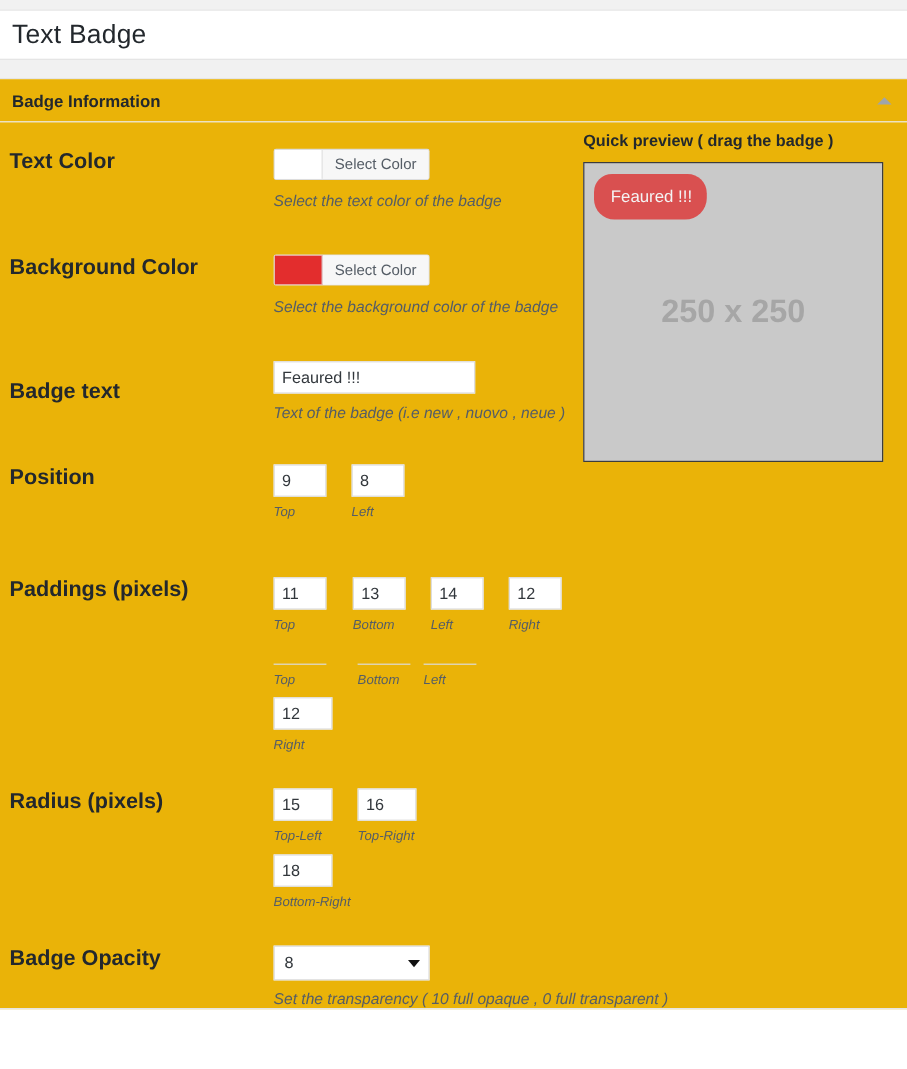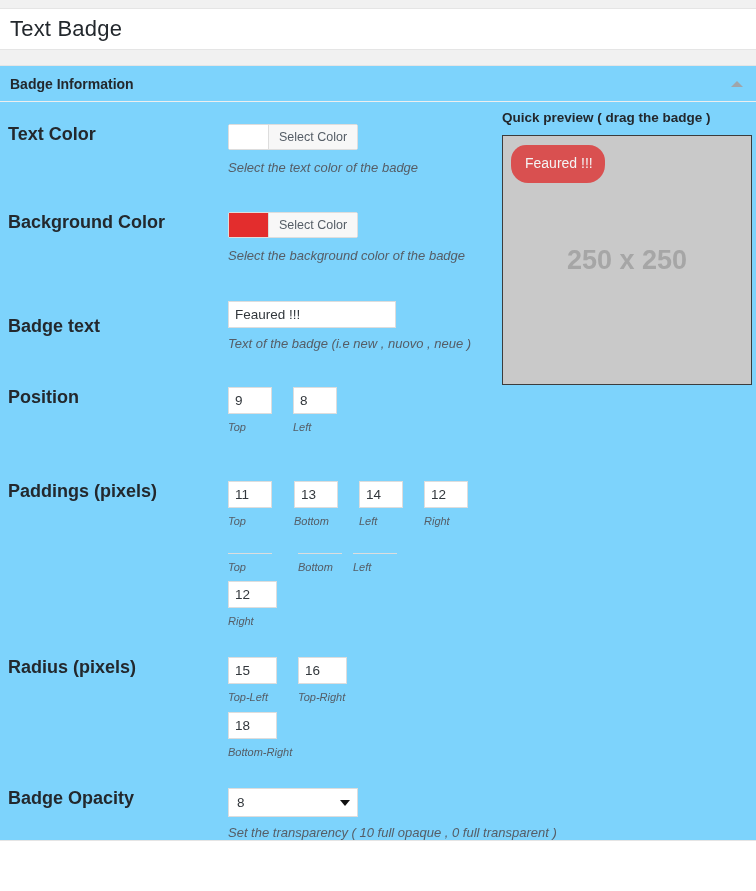--- a/index.html
+++ b/index.html
@@ -41,21 +41,21 @@
 
   .title-gap {
     height: 15px;
     background: #f1f1f1;
     border-top: 1px solid #e5e5e5;
     border-bottom: 1px solid #e5e5e5;
   }
 
   
   .postbox {
-    background: #7dd3fc;
+    background: #eab308;
     border-bottom: 1px solid #e5e5e5;
   }
   .postbox-header {
     height: 36px;
     display: flex;
     align-items: center;
     padding: 0 12px 0 10px;
     box-sizing: border-box;
     border-bottom: 1px solid #eeeeee;
     justify-content: space-between;
@@ -189,21 +189,21 @@
   .num-cell .sub-label {
     font-style: italic;
     font-size: 11px;
     color: #555d66;
     margin-top: 7px;
   }
 
   
   .preview-panel {
     position: absolute;
-    left: 502px;
+    left: 486px;
     top: 110px;
     width: 252px;
   }
   .preview-heading {
     font-size: 13.5px;
     font-weight: bold;
     color: #23282d;
     margin-bottom: 10px;
   }
   .preview-box {

